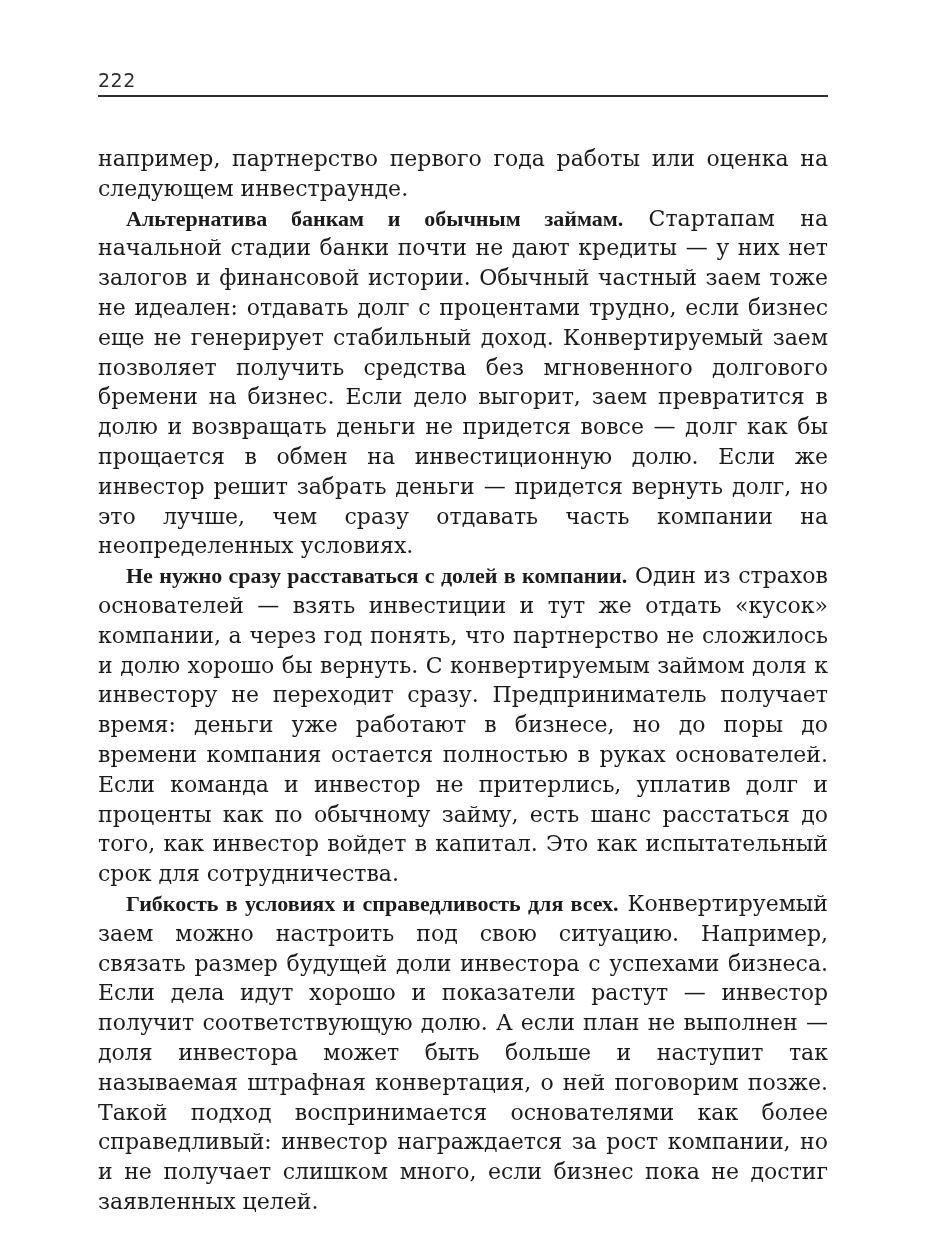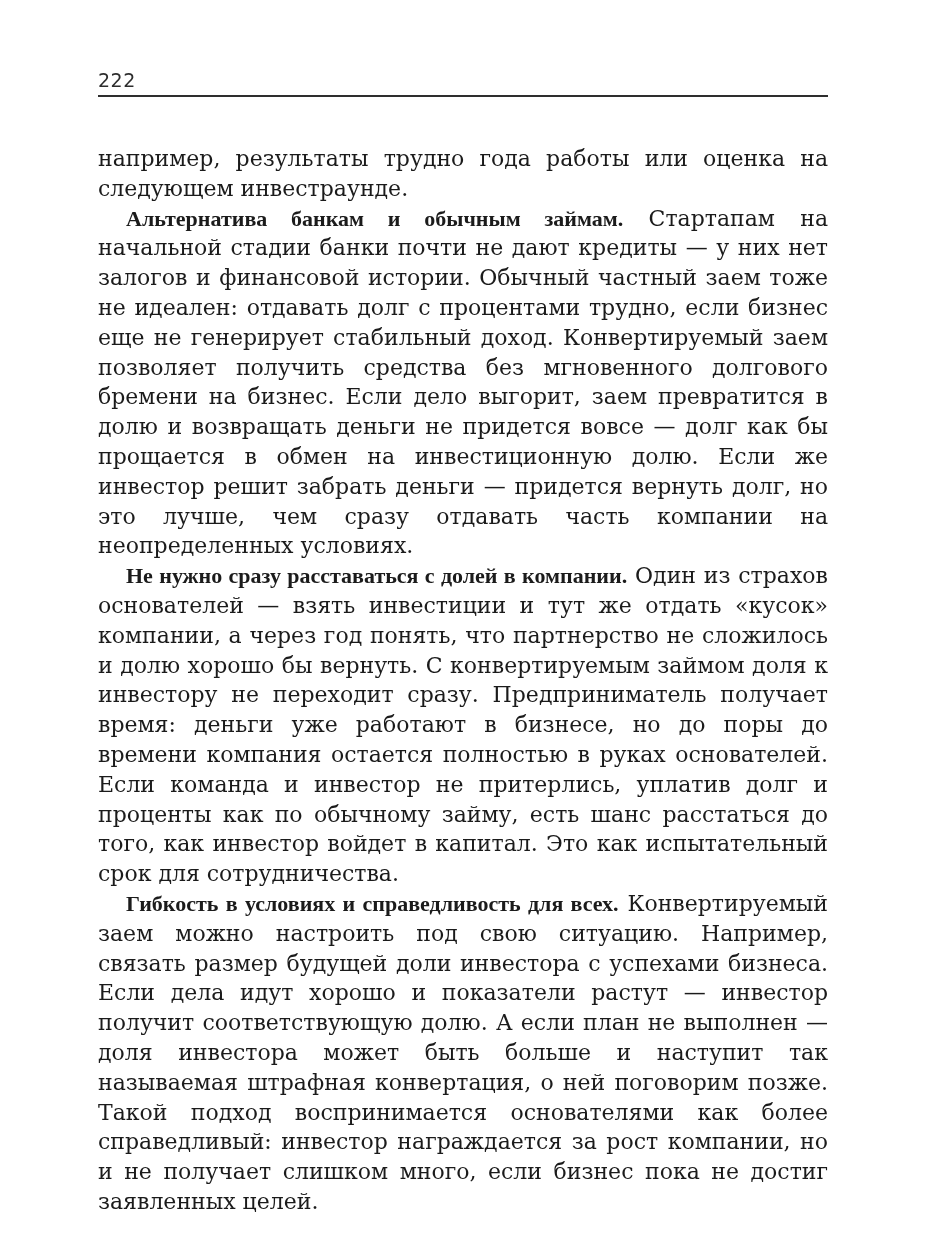--- a/index.html
+++ b/index.html
@@ -57,21 +57,21 @@
 <body>
 
 <div class="book-page">
 
   <div class="folio">222</div>
 
   <div class="header-rule"></div>
 
   <div class="text-column">
 
-    <p class="no-indent"><span>например, результаты трудно года работы или оценка на следующем инвестраунде.</span></p>
+    <p class="no-indent"><span>например, партнерство первого года работы или оценка на следующем инвестраунде.</span></p>
 
     <p><span class="lead">Альтернатива банкам и обычным займам.</span> <span>Стартапам на начальной стадии банки почти не дают кредиты — у них нет залогов и финансовой истории. Обычный частный заем тоже не идеален: отдавать долг с процентами трудно, если бизнес еще не генерирует стабильный доход. Конвертируемый заем позволяет получить средства без мгновенного долгового бремени на бизнес. Если дело выгорит, заем превратится в долю и возвращать деньги не придется вовсе — долг как бы прощается в обмен на инвестиционную долю. Если же инвестор решит забрать деньги — придется вернуть долг, но это лучше, чем сразу отдавать часть компании на неопределенных условиях.</span></p>
 
     <p><span class="lead">Не нужно сразу расставаться с долей в компании.</span> <span>Один из страхов основателей — взять инвестиции и тут же отдать «кусок» компании, а через год понять, что партнерство не сложилось и долю хорошо бы вернуть. С конвертируемым займом доля к инвестору не переходит сразу. Предприниматель получает время: деньги уже работают в бизнесе, но до поры до времени компания остается полностью в руках основателей. Если команда и инвестор не притерлись, уплатив долг и проценты как по обычному займу, есть шанс расстаться до того, как инвестор войдет в капитал. Это как испытательный срок для сотрудничества.</span></p>
 
     <p><span class="lead">Гибкость в условиях и справедливость для всех.</span> <span>Конвертируемый заем можно настроить под свою ситуацию. Например, связать размер будущей доли инвестора с успехами бизнеса. Если дела идут хорошо и показатели растут — инвестор получит соответствующую долю. А если план не выполнен — доля инвестора может быть больше и наступит так называемая штрафная конвертация, о ней поговорим позже. Такой подход воспринимается основателями как более справедливый: инвестор награждается за рост компании, но и не получает слишком много, если бизнес пока не достиг заявленных целей.</span></p>
 
   </div>
 
 </div>

